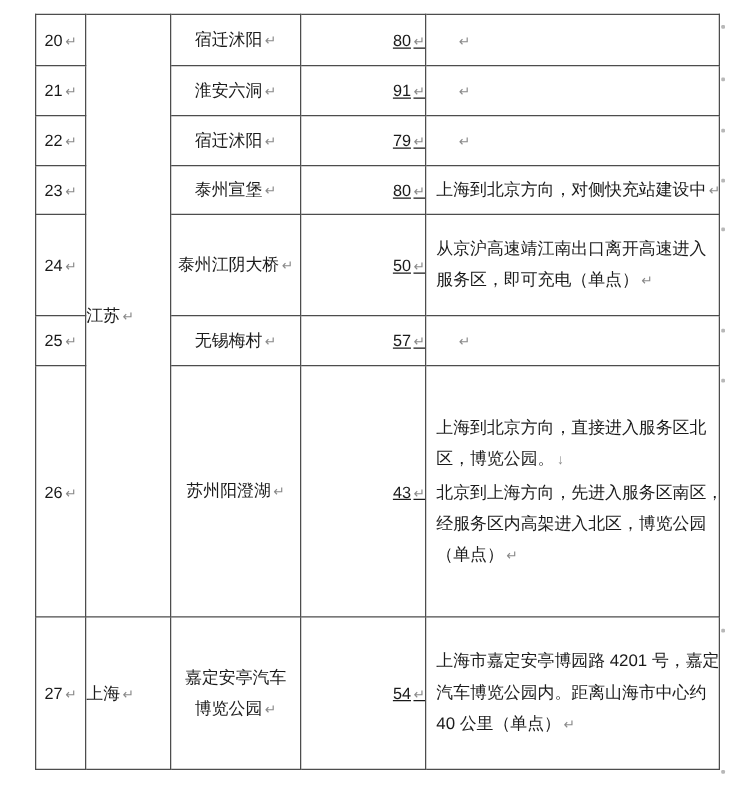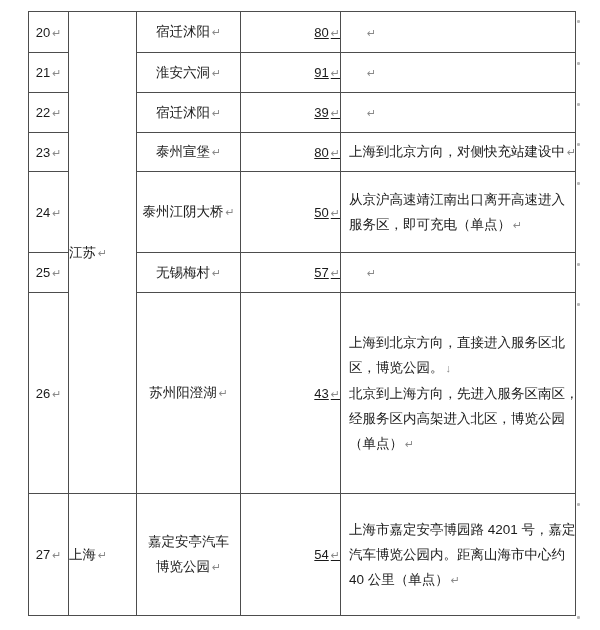--- a/index.html
+++ b/index.html
@@ -72,21 +72,21 @@
     <tr style="height:40px">
       <td class="c-idx"><span>21</span><span class="mark">↵</span></td>
       <td class="c-name"><span>淮安六洞</span><span class="mark">↵</span></td>
       <td class="c-val"><span>91</span><span class="mark">↵</span></td>
       <td class="c-notes empty-note"><span class="mark">↵</span></td>
     </tr>
 
     <tr style="height:40px">
       <td class="c-idx"><span>22</span><span class="mark">↵</span></td>
       <td class="c-name"><span>宿迁沭阳</span><span class="mark">↵</span></td>
-      <td class="c-val"><span>39</span><span class="mark">↵</span></td>
+      <td class="c-val"><span>79</span><span class="mark">↵</span></td>
       <td class="c-notes empty-note"><span class="mark">↵</span></td>
     </tr>
 
     <tr style="height:39px">
       <td class="c-idx"><span>23</span><span class="mark">↵</span></td>
       <td class="c-name"><span>泰州宣堡</span><span class="mark">↵</span></td>
       <td class="c-val"><span>80</span><span class="mark">↵</span></td>
       <td class="c-notes">
         <div class="nline"><span>上海到北京方向，对侧快充站建设中</span><span class="mark">↵</span></div>
       </td>

